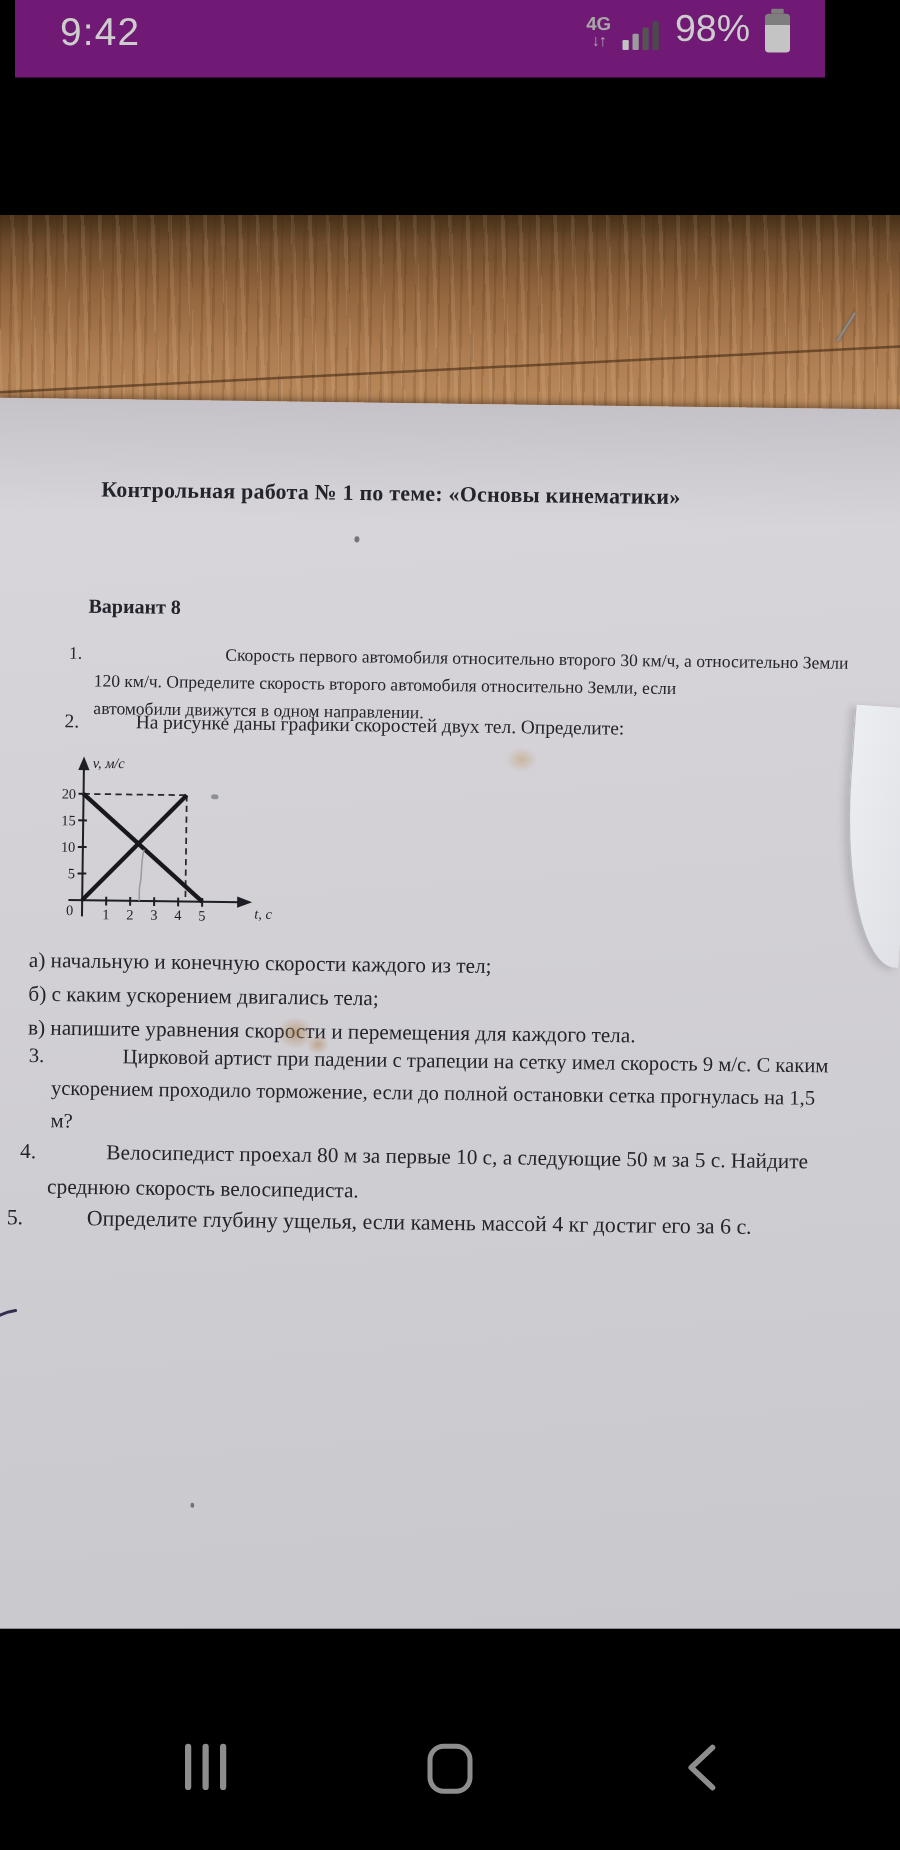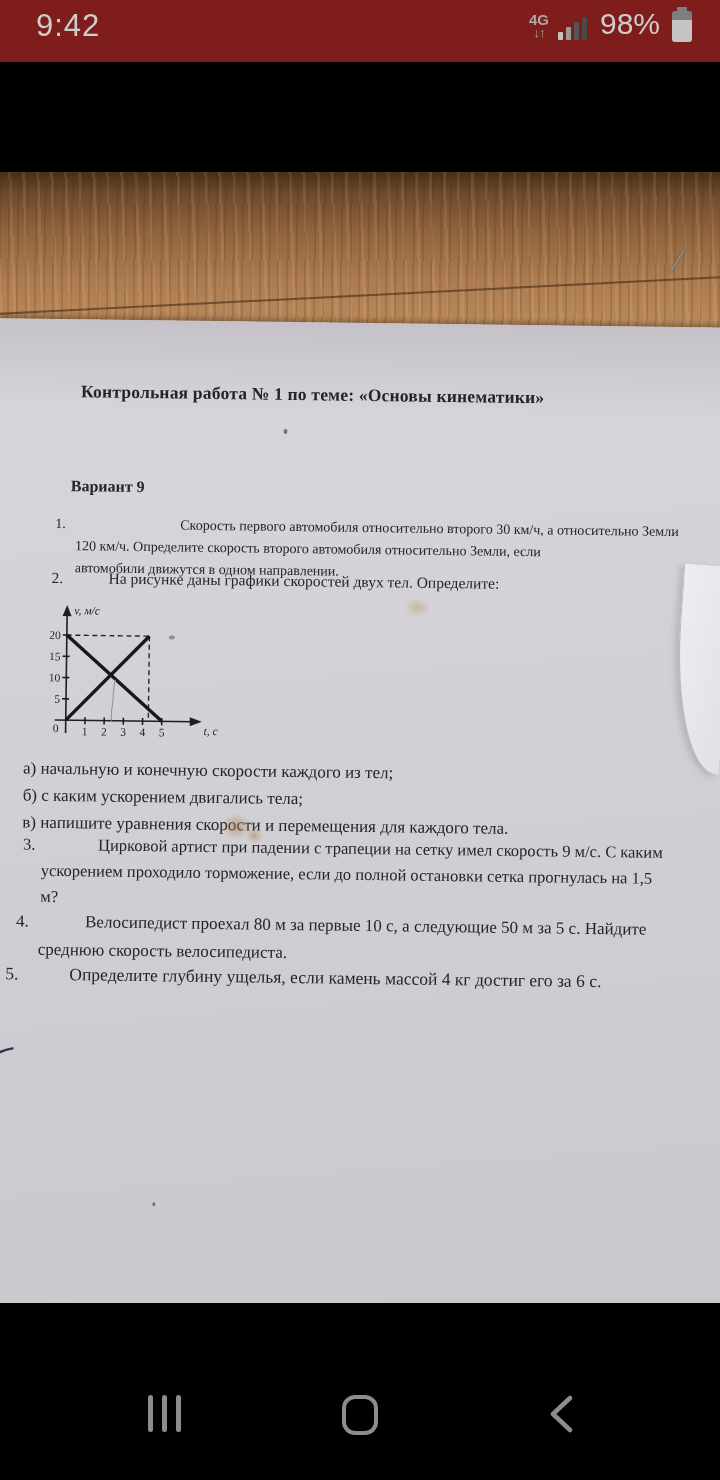--- a/index.html
+++ b/index.html
@@ -1,20 +1,20 @@
 <!DOCTYPE html>
 <html><head>
 <meta charset="utf-8">
 <style>
   html,body{margin:0;padding:0;background:#000;}
   .phone{position:relative;width:720px;height:1480px;background:#000;overflow:hidden;
          font-family:"Liberation Sans",sans-serif;}
 
   
-  .statusbar{position:absolute;left:0;top:0;width:720px;height:62px;background:#7f1d1d;}
+  .statusbar{position:absolute;left:12px;top:0;width:648px;height:62px;background:#701a75;}
   .clock{position:absolute;left:36px;top:8px;font-size:31px;color:#cdcdcd;letter-spacing:1px;}
   .sb-right{position:absolute;right:28px;top:6px;display:flex;align-items:center;gap:9px;}
   .net4g{display:flex;flex-direction:column;align-items:center;line-height:1;color:#a8a8a8;margin-top:3px;}
   .net4g .nг{font-size:15px;font-weight:bold;text-align:center;}
   .net4g .arr{font-size:13px;letter-spacing:-1px;margin-top:-1px;}
   .sigbars{display:flex;align-items:flex-end;gap:3px;height:24px;margin-top:8px;}
   .sigbars i{display:block;width:5px;border-radius:1px;}
   .sb1{height:8px;background:#c2c2c2;}
   .sb2{height:13px;background:#9b9b9b;}
   .sb3{height:18px;background:#545454;}
@@ -127,21 +127,21 @@
     </div>
   </div>
 
   <div class="photo">
     <div class="wood"></div>
     <div class="seam"></div>
     <div class="pencilmark"></div>
 
     <div class="paper">
       <div class="doc-title">Контрольная работа № 1 по теме: «Основы кинематики»</div>
-      <div class="variant">Вариант 9</div>
+      <div class="variant">Вариант 8</div>
 
       <div class="problem p1">
         <span class="num">1.</span>
         <div class="ptx">Скорость первого автомобиля относительно второго 30 км/ч, а относительно Земли
 120 км/ч. Определите скорость второго автомобиля относительно Земли, если
 автомобили движутся в одном направлении.</div>
       </div>
 
       <div class="problem p2">
         <span class="num">2.</span>

